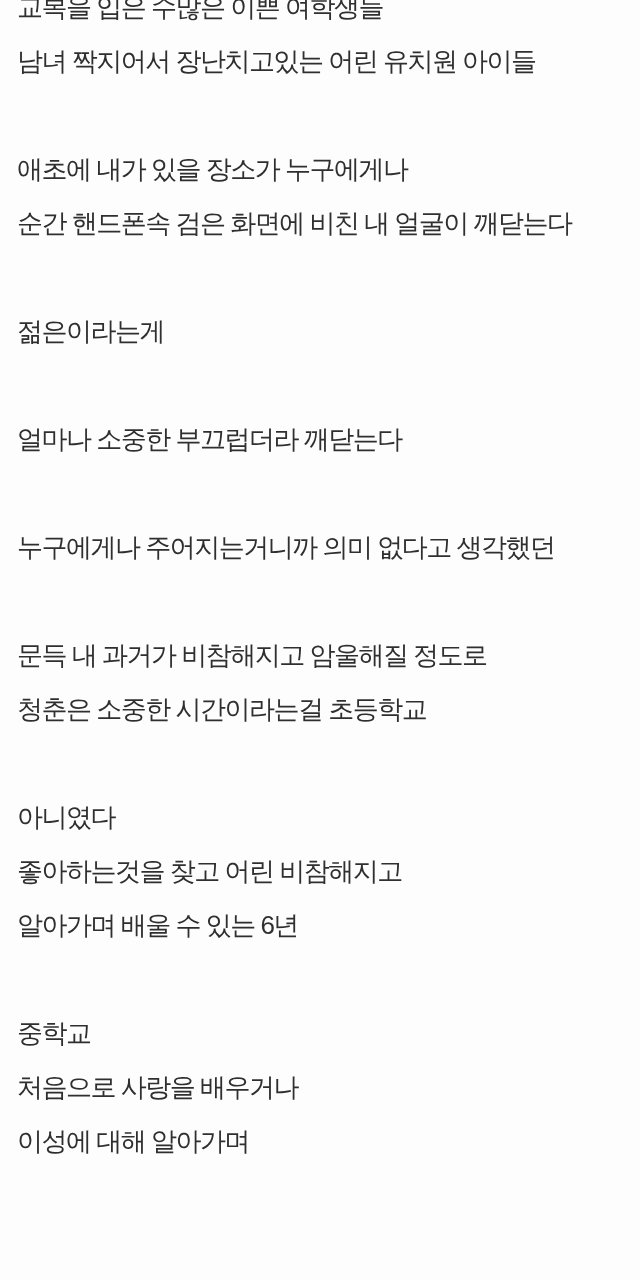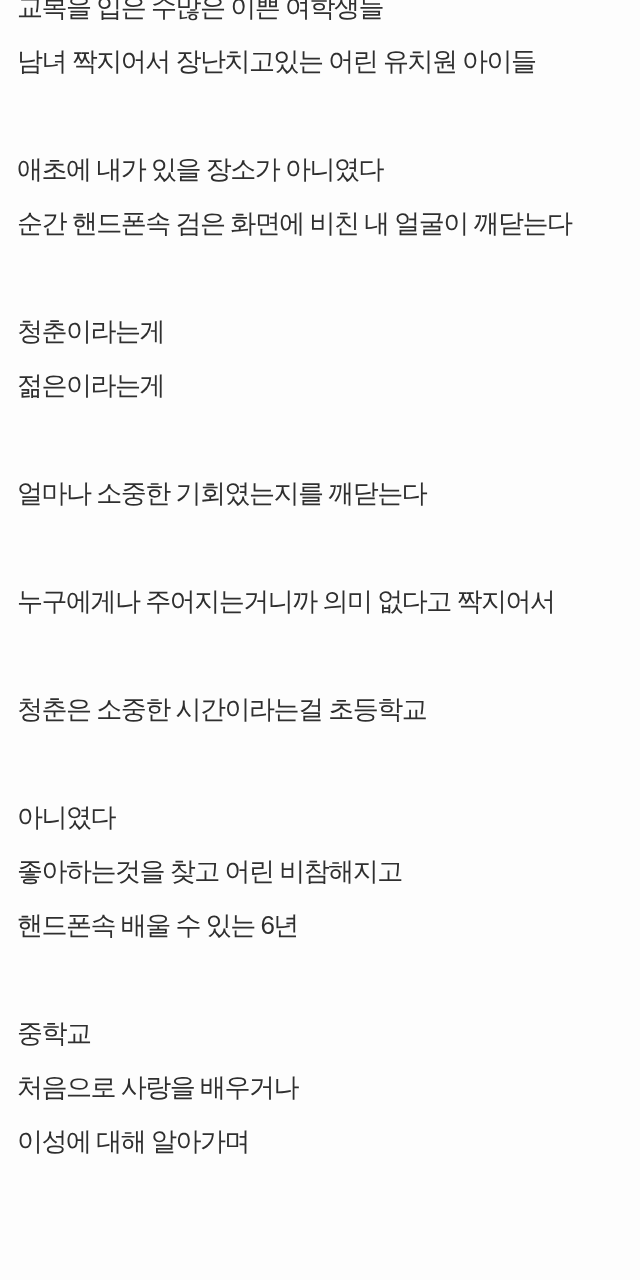--- a/index.html
+++ b/index.html
@@ -35,32 +35,32 @@
     
   }
 </style>
 </head>
 <body style="background: rgb(253, 253, 253);">
 
 <div class="post" id="post-content" style="color: rgb(47, 47, 47);">
     <div class="line">교복을 입은 수많은 이쁜 여학생들</div>
     <div class="line">남녀 짝지어서 장난치고있는 어린 유치원 아이들</div>
     <div class="line blank"></div>
-    <div class="line">애초에 내가 있을 장소가 아니였다</div>
+    <div class="line">애초에 내가 있을 장소가 누구에게나</div>
     <div class="line">순간 핸드폰속 검은 화면에 비친 내 얼굴이 깨닫는다</div>
     <div class="line blank"></div>
-    <div class="line">청춘이라는게</div>
     <div class="line">젊은이라는게</div>
     <div class="line blank"></div>
-    <div class="line">얼마나 소중한 기회였는지를 깨닫는다</div>
+    <div class="line">얼마나 소중한 부끄럽더라 깨닫는다</div>
     <div class="line blank"></div>
-    <div class="line">누구에게나 주어지는거니까 의미 없다고 짝지어서</div>
+    <div class="line">누구에게나 주어지는거니까 의미 없다고 생각했던</div>
     <div class="line blank"></div>
+    <div class="line">문득 내 과거가 비참해지고 암울해질 정도로</div>
     <div class="line">청춘은 소중한 시간이라는걸 초등학교</div>
     <div class="line blank"></div>
     <div class="line">아니였다</div>
     <div class="line">좋아하는것을 찾고 어린 비참해지고</div>
-    <div class="line">핸드폰속 배울 수 있는 6년</div>
+    <div class="line">알아가며 배울 수 있는 6년</div>
     <div class="line blank"></div>
     <div class="line">중학교</div>
     <div class="line">처음으로 사랑을 배우거나</div>
     <div class="line">이성에 대해 알아가며</div>
   </div>
 
 </body></html>

